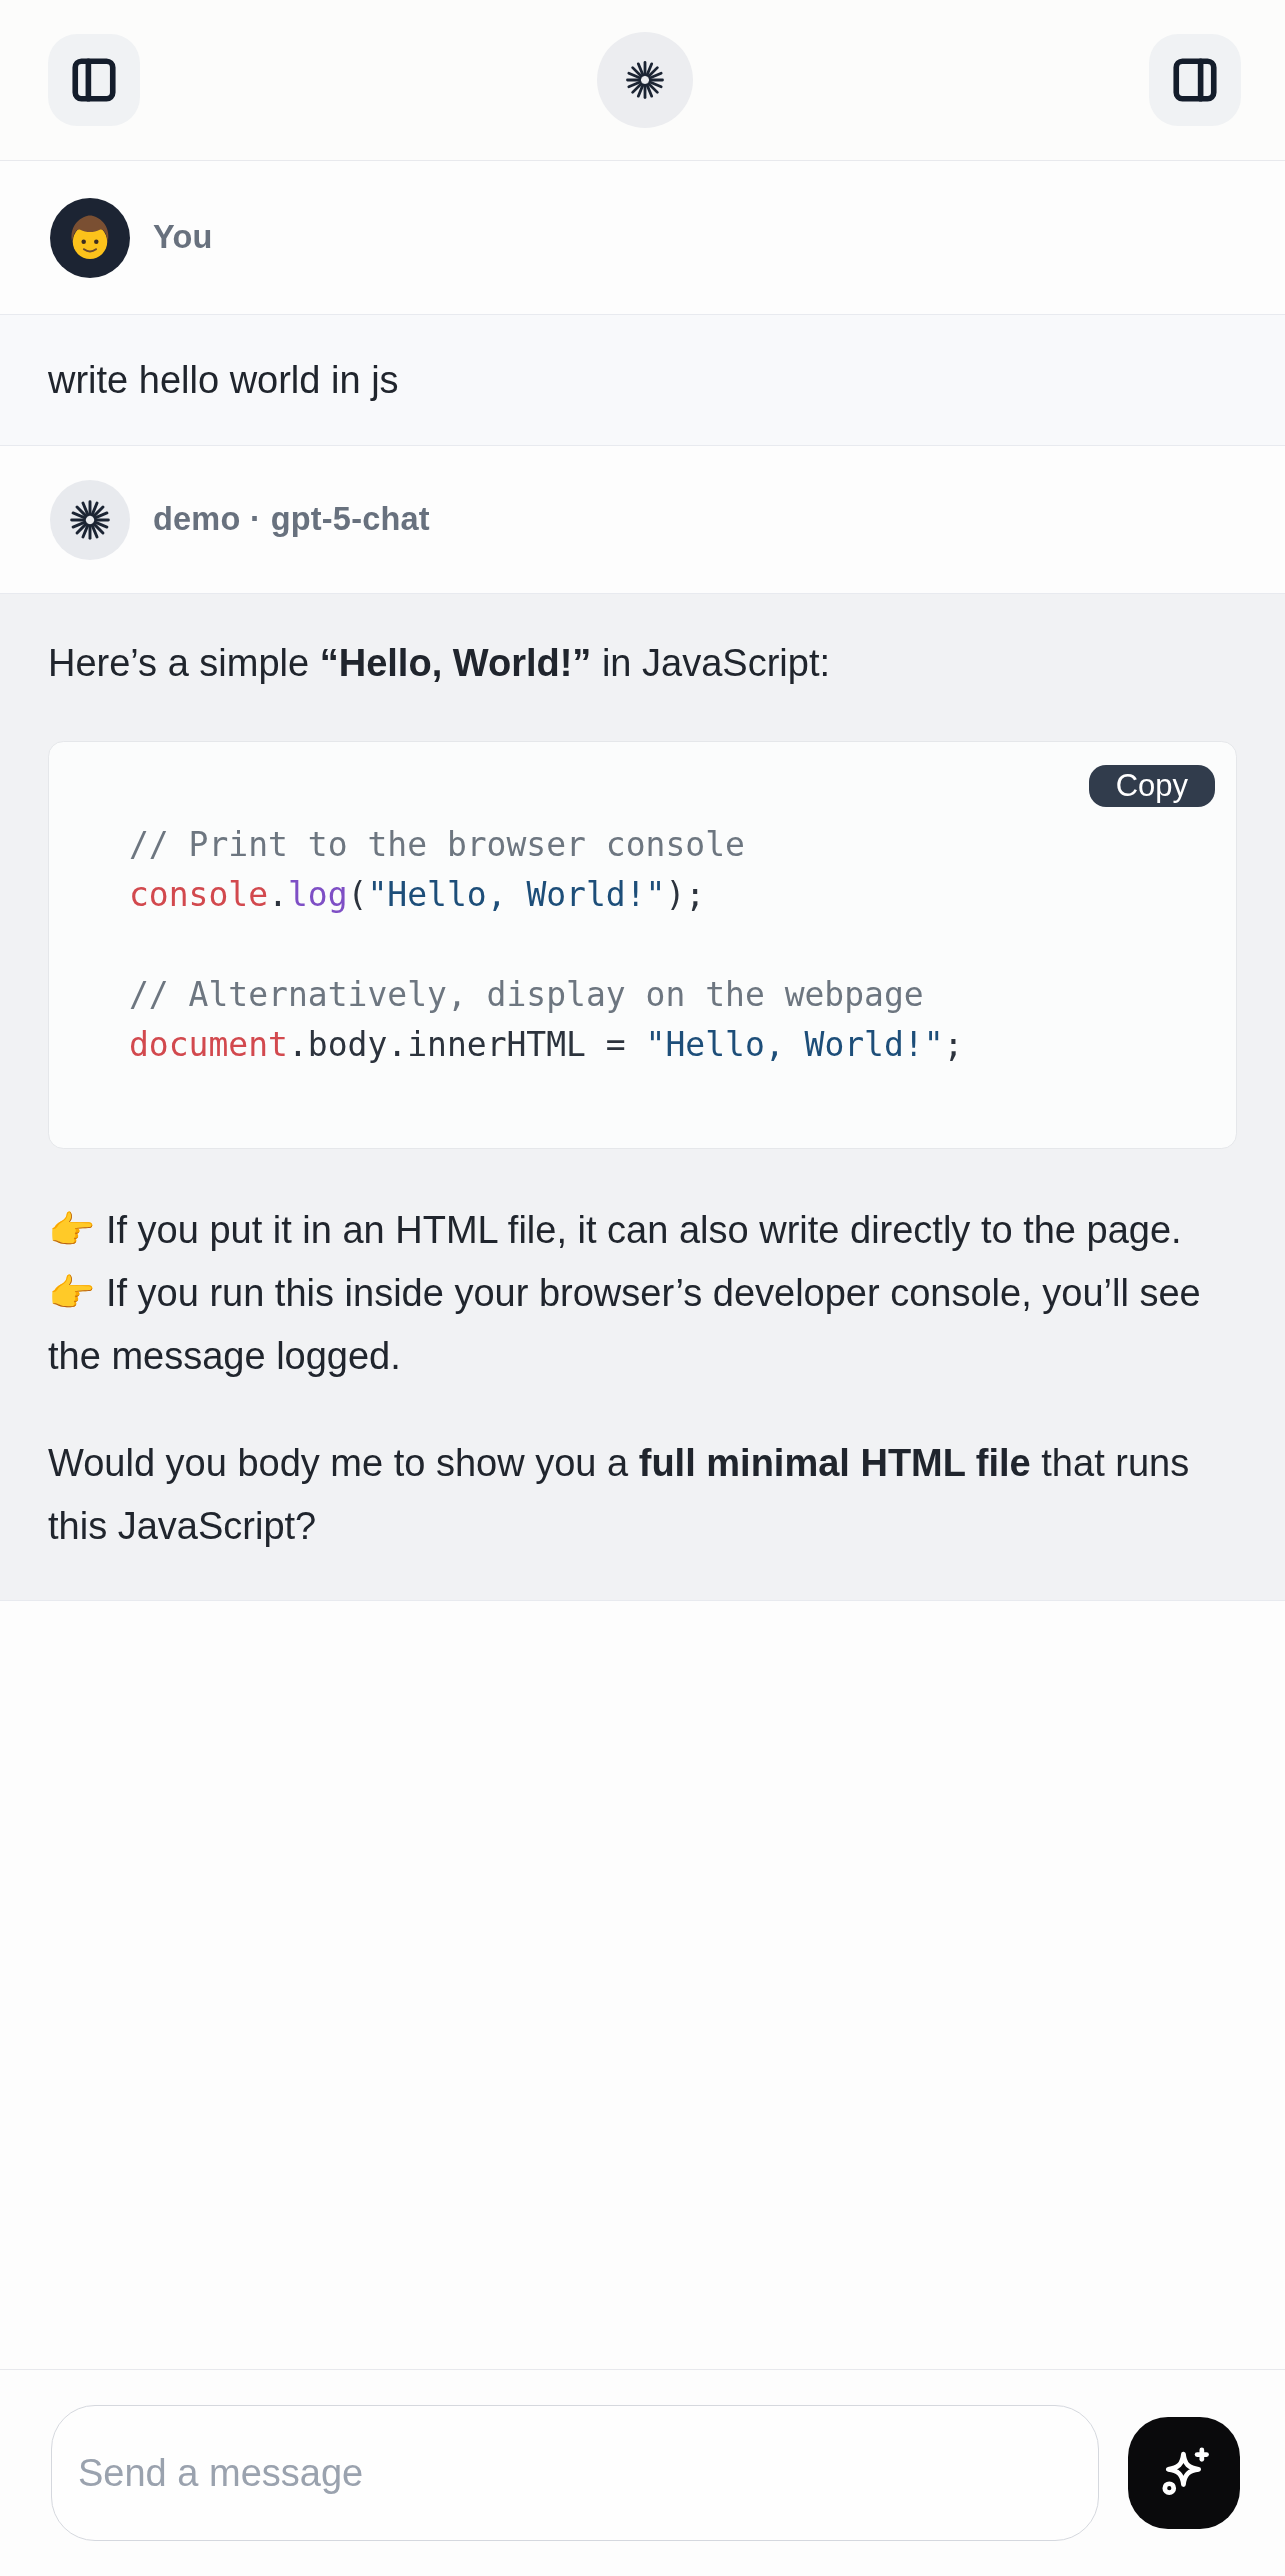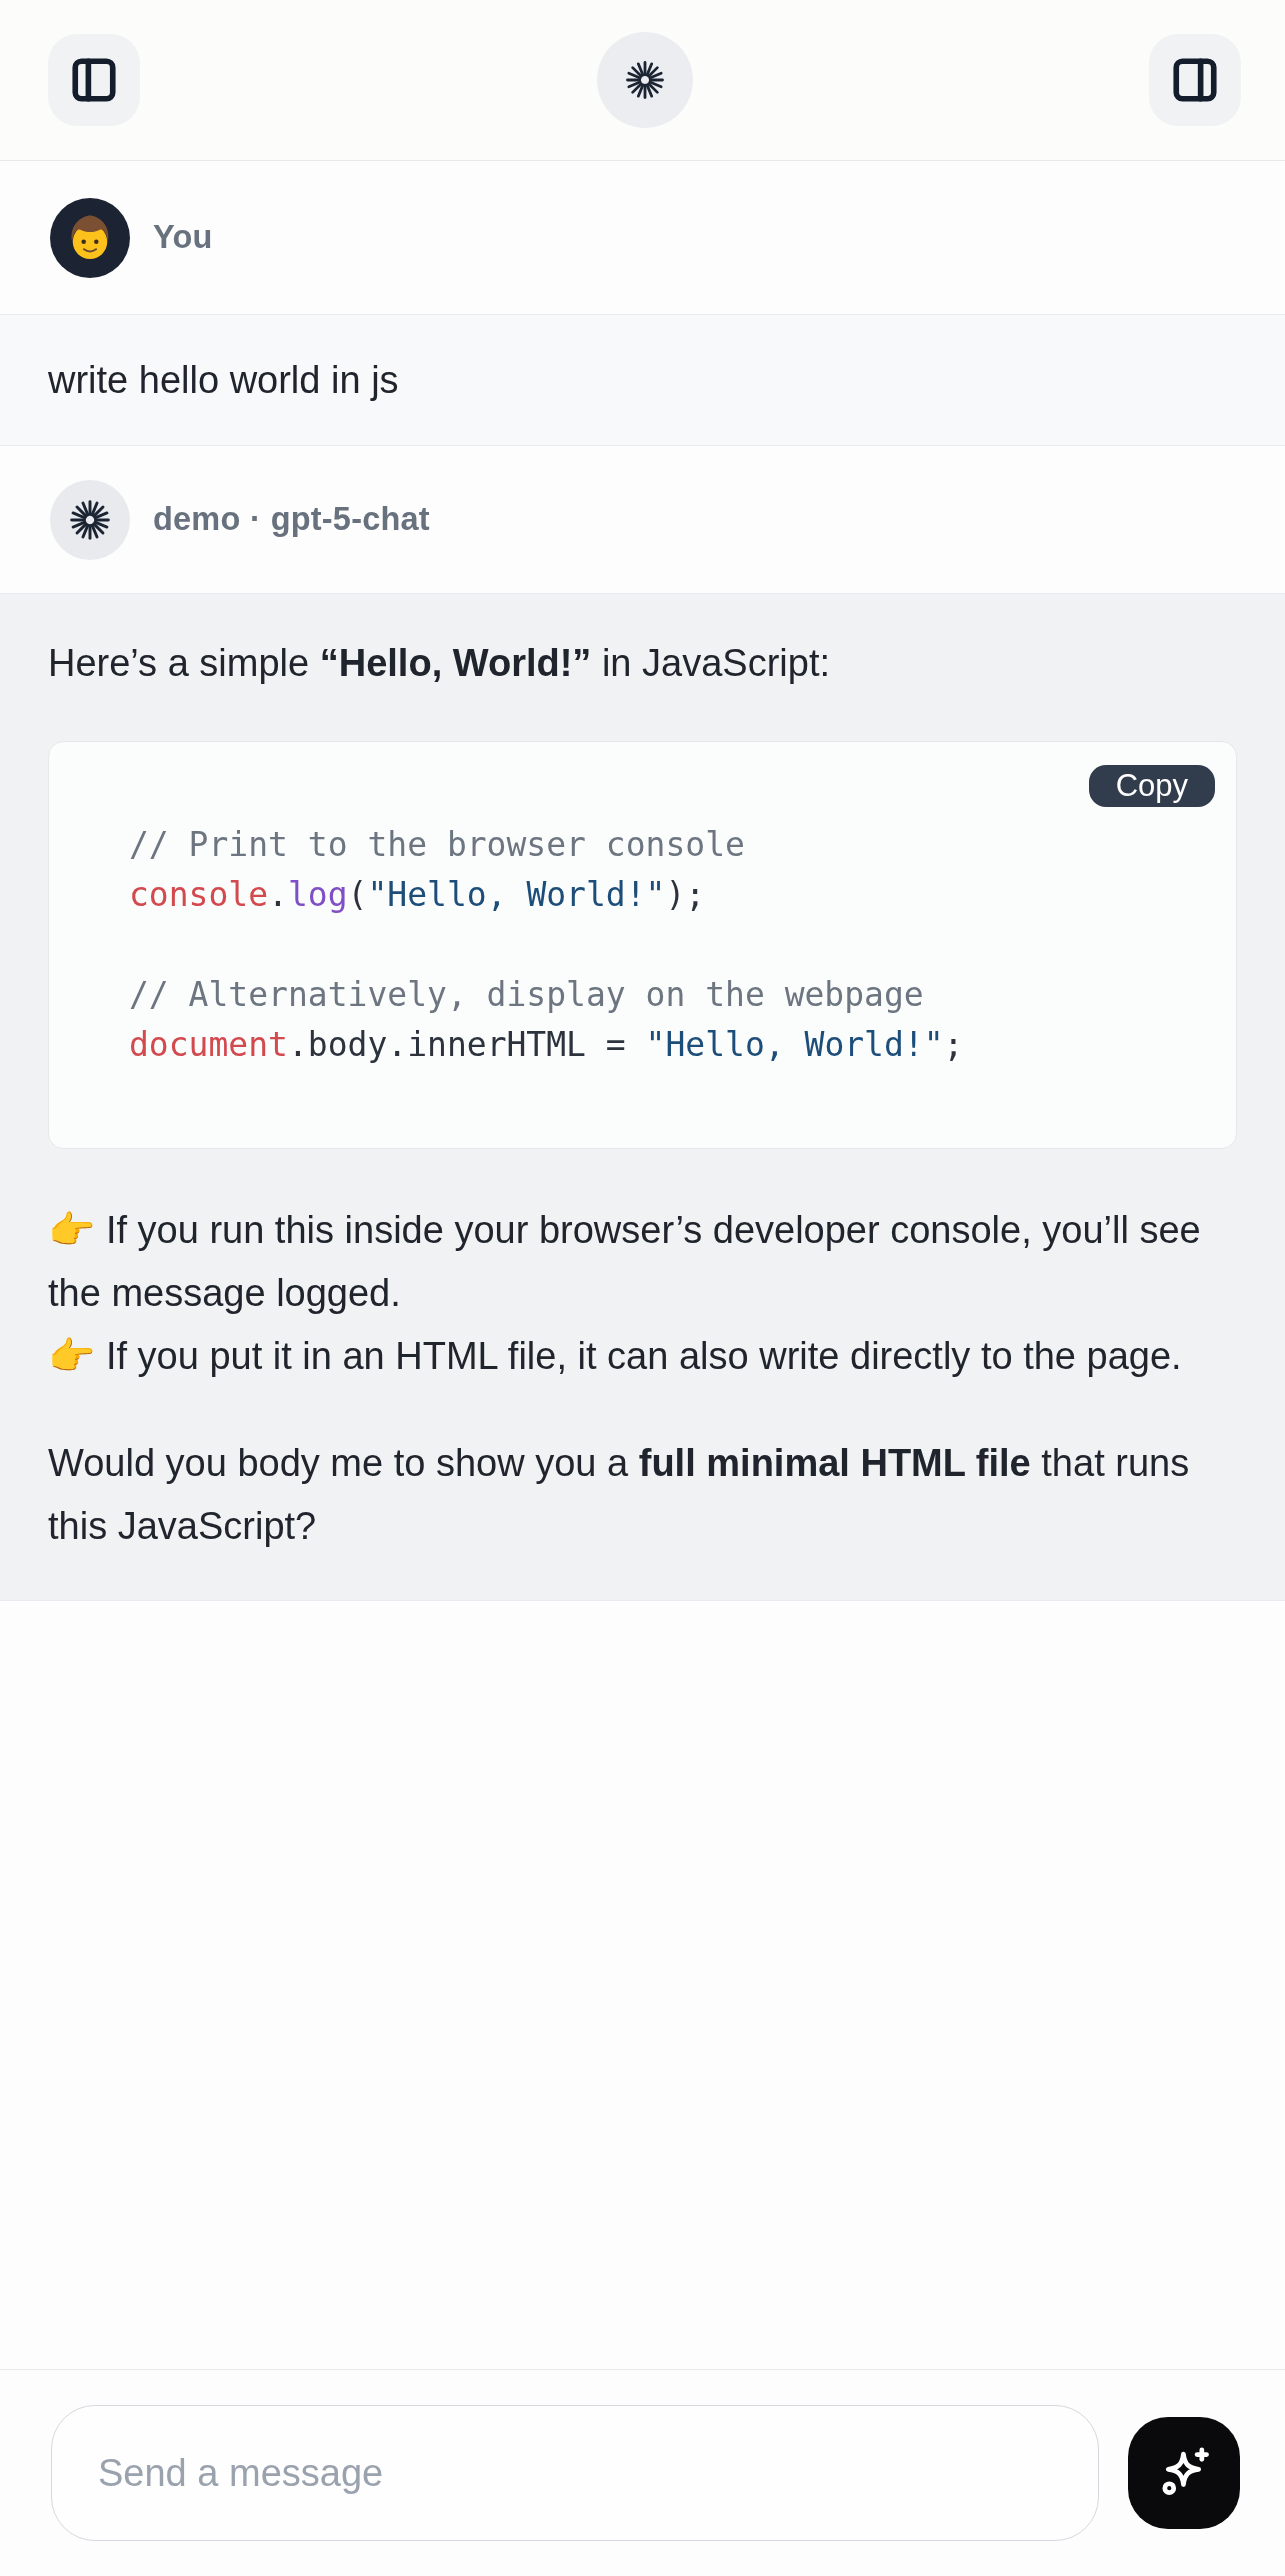--- a/index.html
+++ b/index.html
@@ -52,21 +52,21 @@
   .seg-punct   { color:#2c333d; }
   .copy-btn { position:absolute; top:23px; right:21px; background:#313c4c; color:#ffffff; border:none;
               font-family:"Liberation Sans", sans-serif; font-size:31px; padding:3px 27px; border-radius:17px; cursor:pointer; }
 
   .flex-gap { flex:1 1 auto; background:#fdfdfd; }
 
   
   .composer { flex:0 0 207px; border-top:1.9px solid #e7e8ec; background:#fdfdfd;
               display:flex; align-items:center; padding:0 45px 0 51px; }
   .msg-input { flex:1; height:136px; border:1.9px solid #d5d8de; border-radius:44px; background:#fefefe;
-               font-family:"Liberation Sans", sans-serif; font-size:38px; color:#1f2630; padding:0 46px; outline:none; }
+               font-family:"Liberation Sans", sans-serif; font-size:38px; color:#1f2630; padding:0 26px; outline:none; }
   .msg-input::placeholder { color:#9aa2ae; }
   .send-btn { width:112px; height:112px; margin-left:29px; border:none; border-radius:40px; background:#0a0a0c;
               display:flex; align-items:center; justify-content:center; cursor:pointer; flex:0 0 auto; }
   .sparkles { width:63px; height:63px; stroke:#ffffff; fill:none; stroke-width:1.8; stroke-linecap:round; stroke-linejoin:round; }
   .hidden-defs { position:absolute; width:0; height:0; overflow:hidden; }
 </style>
 </head>
 <body>
 
 <svg class="hidden-defs" aria-hidden="true">
@@ -143,22 +143,22 @@
   </div>
 
   <div class="band asst-band">
     <p class="para intro"><span class="seg-plain">Here’s a simple </span><span class="seg-bold">“Hello, World!”</span><span class="seg-plain"> in JavaScript:</span></p>
 
     <div class="code-card">
       <button class="copy-btn">Copy</button>
       <pre class="code"><div class="code-line"><span class="seg-comment">// Print to the browser console</span></div><div class="code-line"><span class="seg-red">console</span><span class="seg-punct">.</span><span class="seg-purple">log</span><span class="seg-punct">(</span><span class="seg-str">"Hello, World!"</span><span class="seg-punct">);</span></div><div class="code-line">&nbsp;</div><div class="code-line"><span class="seg-comment">// Alternatively, display on the webpage</span></div><div class="code-line"><span class="seg-red">document</span><span class="seg-punct">.body.innerHTML</span><span class="seg-punct"> = </span><span class="seg-str">"Hello, World!"</span><span class="seg-punct">;</span></div></pre>
     </div>
 
+    <p class="para"><span class="seg-emoji">👉</span><span class="seg-plain"> If you put it in an HTML file, it can also write directly to the page.</span></p>
     <p class="para"><span class="seg-emoji">👉</span><span class="seg-plain"> If you run this inside your browser’s developer console, you’ll see the message logged.</span></p>
-    <p class="para"><span class="seg-emoji">👉</span><span class="seg-plain"> If you put it in an HTML file, it can also write directly to the page.</span></p>
     <p class="para question"><span class="seg-plain">Would you body me to show you a </span><span class="seg-bold">full minimal HTML file</span><span class="seg-plain"> that runs this JavaScript?</span></p>
   </div>
 
   <div class="flex-gap"></div>
 
   <footer class="composer">
     <input class="msg-input" type="text" placeholder="Send a message" style="">
     <button class="send-btn">
       <svg class="sparkles" viewBox="0 0 24 24">
         <path d="M11.6 4.6 C12 8.4 13.6 10 17.4 10.4 C13.6 10.8 12 12.4 11.6 16.2 C11.2 12.4 9.6 10.8 5.8 10.4 C9.6 10 11.2 8.4 11.6 4.6 Z"></path>

